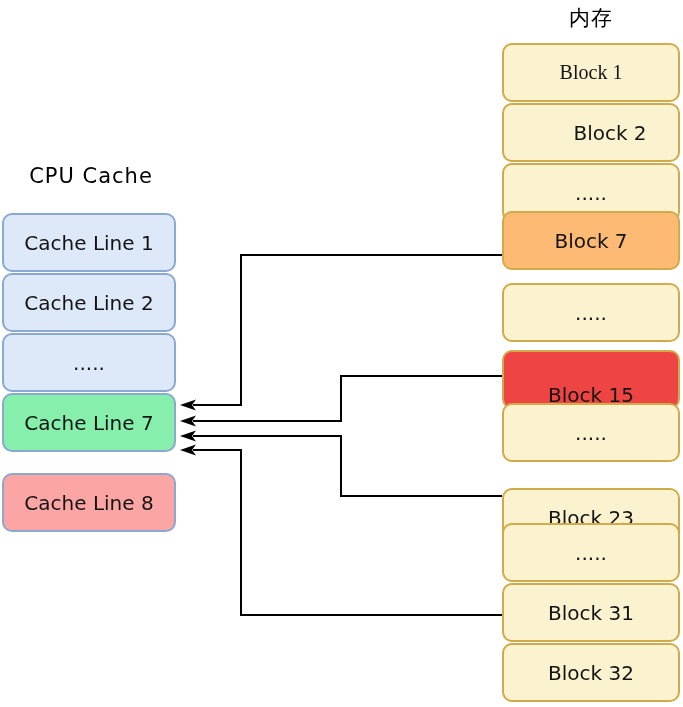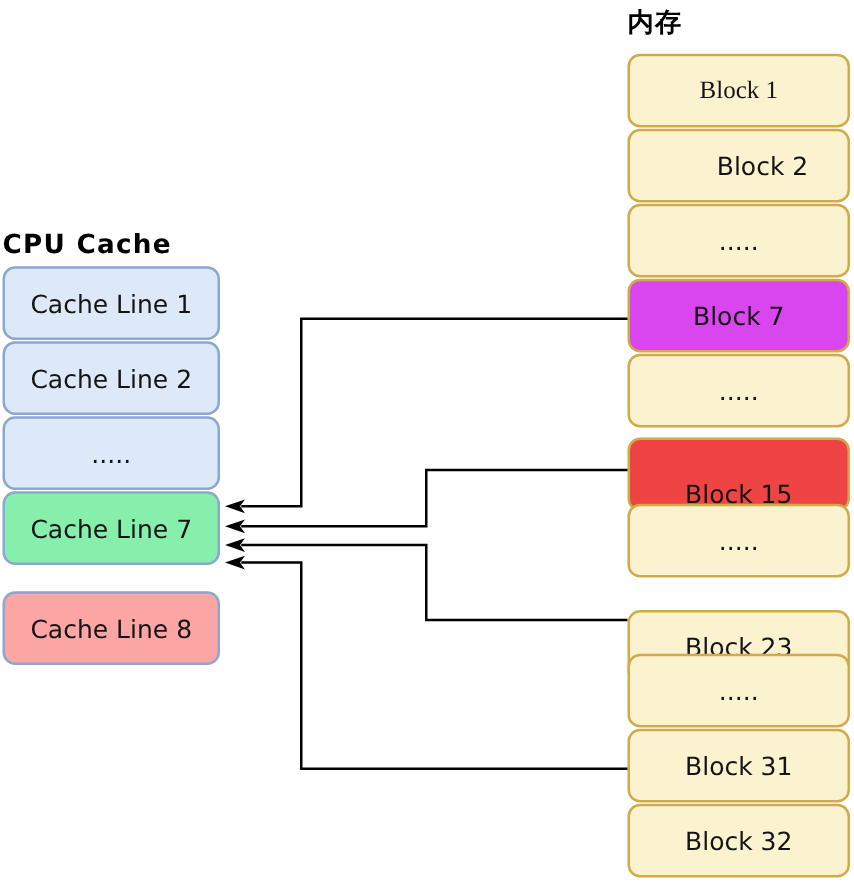--- a/index.html
+++ b/index.html
@@ -6,27 +6,27 @@
   .canvas {
     position: relative;
     width: 683px;
     height: 707px;
     background: #ffffff;
     font-family: "DejaVu Sans", "Liberation Sans", sans-serif;
     overflow: hidden;
   }
   .col-title {
     position: absolute;
-    text-align: left;
-    font-weight: bold;
+    text-align: center;
+    font-weight: normal;
     font-size: 21px;
     color: #000000;
     letter-spacing: 1px;
   }
-  .cache-title { left: 2px; width: 178px; top: 183px; }
+  .cache-title { left: 2px; width: 178px; top: 164px; }
   .memory-title { left: 502px; width: 178px; top: 4px; }
   .node-box {
     position: absolute;
     box-sizing: border-box;
     border-radius: 10px;
     border: 2px solid;
     display: flex;
     align-items: center;
     justify-content: center;
     font-size: 20px;
@@ -71,21 +71,21 @@
   <div id="memory-column">
       <div class="node-box memory-box" style="top: 43px; height: 59px; background: rgb(251, 242, 207); border-color: rgb(209, 171, 74); font-family: Liberation Serif, serif;">
         <span>Block 1</span>
       </div>
       <div class="node-box memory-box" style="top: 103px; height: 59px; background: rgb(251, 242, 207); border-color: rgb(209, 171, 74); padding-left: 38px;">
         <span>Block 2</span>
       </div>
       <div class="node-box memory-box" style="top: 163px; height: 59px; background: rgb(251, 242, 207); border-color: rgb(209, 171, 74);">
         <span>.....</span>
       </div>
-      <div class="node-box memory-box" style="top: 223px; height: 59px; background: #d946ef; border-color: rgb(209, 171, 74); text-align: center;">
+      <div class="node-box memory-box" style="top: 211px; height: 59px; background: #fdba74; border-color: rgb(209, 171, 74); text-align: center;">
         <span>Block 7</span>
       </div>
       <div class="node-box memory-box" style="top: 283px; height: 59px; background: rgb(251, 242, 207); border-color: rgb(209, 171, 74);">
         <span>.....</span>
       </div>
       <div class="node-box memory-box" style="top: 350px; height: 59px; background: #ef4444; border-color: rgb(209, 171, 74); align-items: flex-end;">
         <span>Block 15</span>
       </div>
       <div class="node-box memory-box" style="top: 403px; height: 59px; background: rgb(251, 242, 207); border-color: rgb(209, 171, 74);">
         <span>.....</span>

